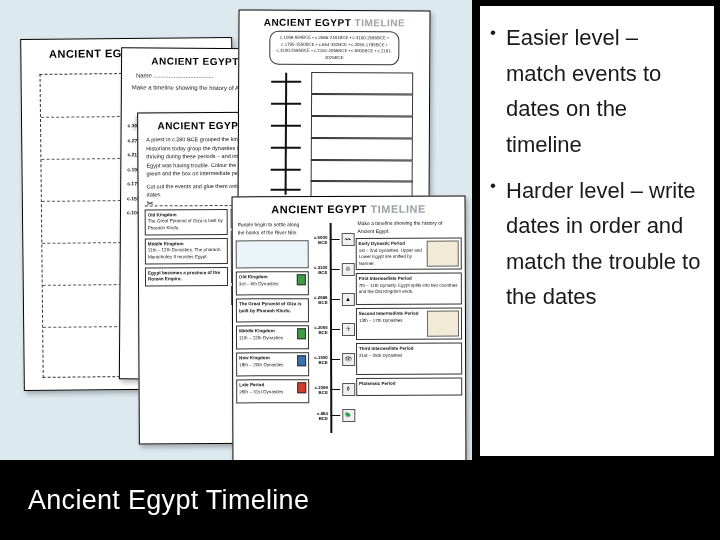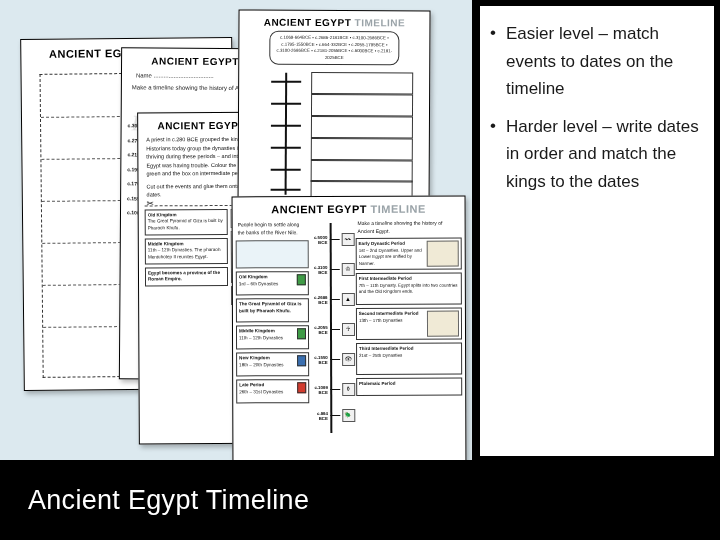--- a/index.html
+++ b/index.html
@@ -102,21 +102,21 @@
   .rblk .thumb{width:30px;height:24px;border:1px solid #666;background:#f0ead6;}
 
   
   .right-panel{
     position:absolute;left:480px;top:6px;width:234px;height:450px;
     background:#fff;padding:14px 10px 10px 6px;box-sizing:border-box;
   }
   .bullets{list-style:none;margin:0;padding:0;}
   .bullets li{
     position:relative;padding-left:20px;margin-bottom:10px;
-    font-size:17px;line-height:1.62;color:#1a1a1a;
+    font-size:22px;line-height:1.62;color:#1a1a1a;
   }
   .bullets li:before{
     content:"•";position:absolute;left:4px;top:-1px;font-size:17px;color:#1a1a1a;
   }
 
   
   .caption{
     position:absolute;left:0;bottom:0;width:720px;height:80px;
     background:#000;color:#fff;
     display:flex;align-items:center;
@@ -327,21 +327,21 @@
         </div>
 
       </div>
     </div>
 
   </div>
 
   <div class="right-panel">
     <ul class="bullets">
       <li>Easier level – match events to dates on the timeline</li>
-      <li>Harder level – write dates in order and match the kings to the dates</li>
+      <li>Harder level – write dates in order and match the trouble to the dates</li>
     </ul>
   </div>
 
   <div class="caption">
     <span>Ancient Egypt Timeline</span>
   </div>
 
 </div>
 
 </body></html>

